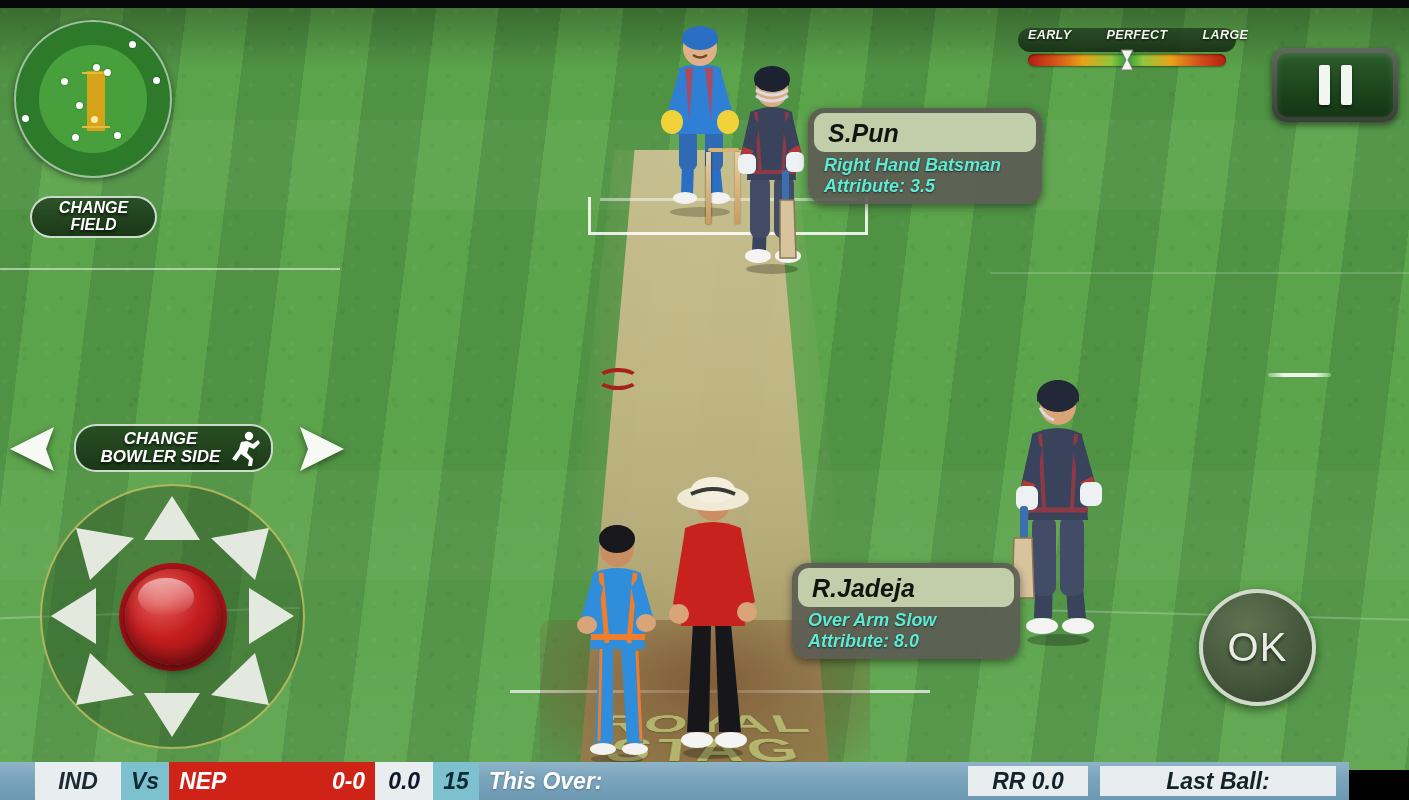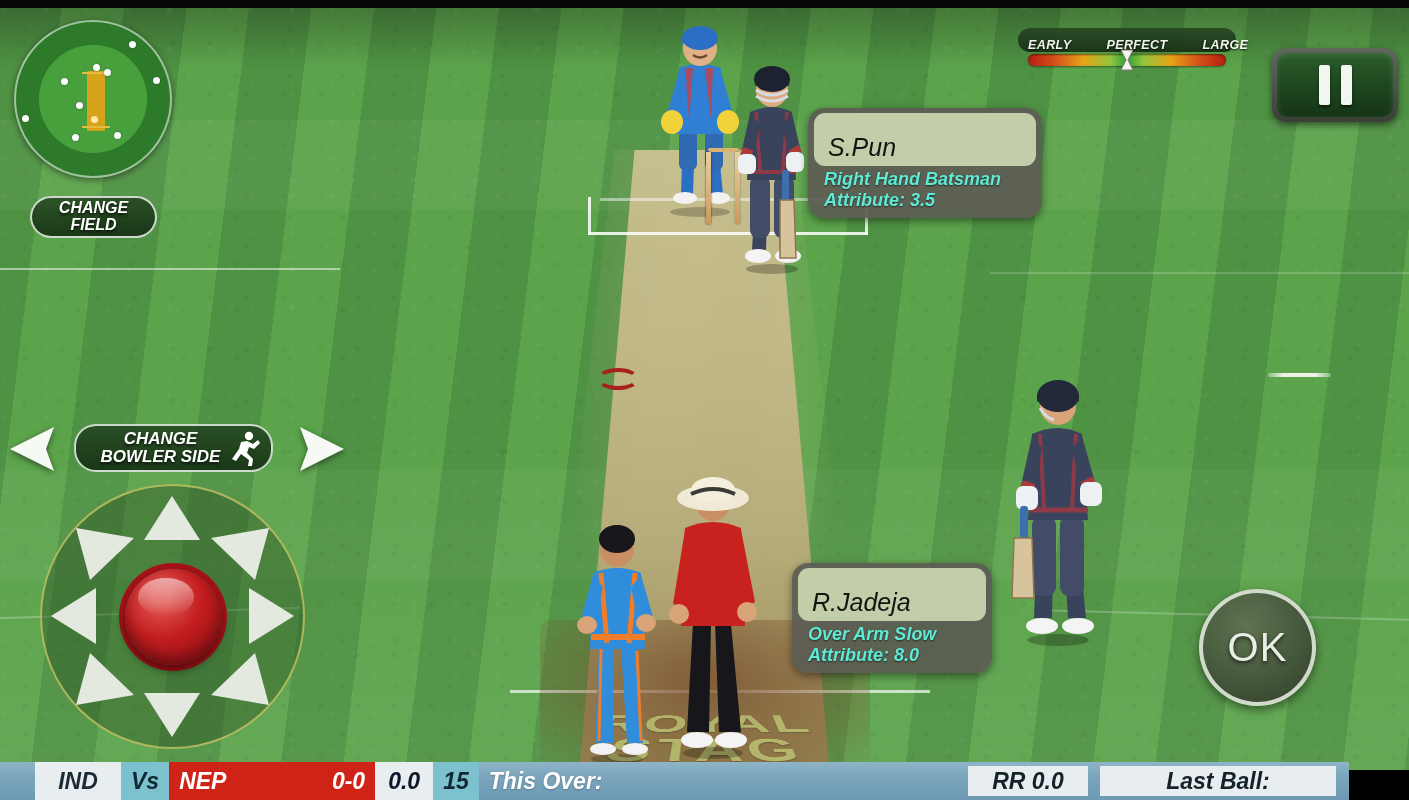--- a/index.html
+++ b/index.html
@@ -187,21 +187,21 @@
     display:flex; align-items:center; justify-content:center; gap:11px;
     box-shadow:inset 0 2px 6px rgba(255,255,255,.12);
   }
   #pause-btn .bar{ width:11px; height:40px; background:#f2f6f0; border-radius:2px; box-shadow:0 2px 3px rgba(0,0,0,.5); }
 
   
   #timing{ position:absolute; left:1018px; top:28px; width:218px; height:44px; z-index:30; }
   #timing .labels{
     position:relative; width:100%; height:24px; border-radius:12px;
     background:linear-gradient(180deg, rgba(40,70,36,.92), rgba(22,46,20,.92));
-    display:flex; align-items:flex-end; justify-content:space-between;
+    display:flex; align-items:flex-start; justify-content:space-between;
     padding:0 10px;
     gap:35px;
   }
   #timing .labels span{
     color:#f2f6ee; font-size:12.5px; font-weight:bold; font-style:italic; letter-spacing:.4px;
     text-shadow:0 1px 2px rgba(0,0,0,.8);
   }
   #timing .bar{
     position:absolute; left:10px; top:26px; width:198px; height:12px; border-radius:6px;
     background:linear-gradient(90deg,#b51d12 0%, #d4541a 14%, #e8a317 28%, #8fc63d 42%, #2f9d3b 50%, #8fc63d 58%, #e8a317 72%, #d4541a 86%, #b51d12 100%);
@@ -213,30 +213,30 @@
 
   
   .info-card{
     position:absolute; border-radius:16px; z-index:25;
     background:rgba(92,92,84,.92);
     padding:5px 6px 7px 6px;
     box-shadow:0 3px 8px rgba(0,0,0,.45);
   }
   .info-card .name{
     background:#c2cdaa; border-radius:11px; color:#121410;
-    font-size:25px; font-weight:normal; font-style:italic;
-    padding:20px 14px 4px 14px; margin-bottom:3px;
+    font-size:25px; font-weight:bold; font-style:italic;
+    padding:6px 14px 4px 14px; margin-bottom:3px;
   }
   .info-card .line{
     color:#5eead4; font-size:18px; font-weight:bold; font-style:italic;
     padding-left:10px; line-height:1.18; text-shadow:0 1px 2px rgba(0,0,0,.6);
     white-space:nowrap;
   }
   #batsman-card{ left:808px; top:108px; width:234px; }
-  #bowler-card{  left:792px; top:563px; width:200px; }
+  #bowler-card{  left:792px; top:563px; width:228px; }
 
   
   #scorebar{
     position:absolute; left:0; bottom:0; width:1349px; height:38px; z-index:40;
     background:linear-gradient(180deg,#8fb4c8 0%, #7ba5bd 40%, #6d99b3 100%);
     display:flex; align-items:stretch;
   }
   #scorebar .seg{
     display:flex; align-items:center; justify-content:center;
     font-style:italic; font-weight:bold; font-size:23px;

